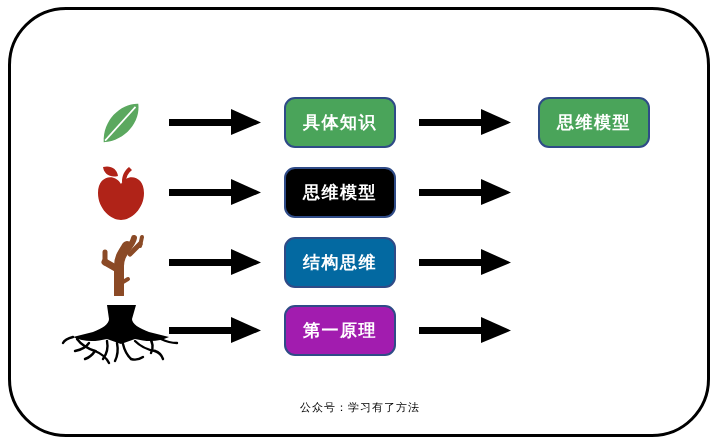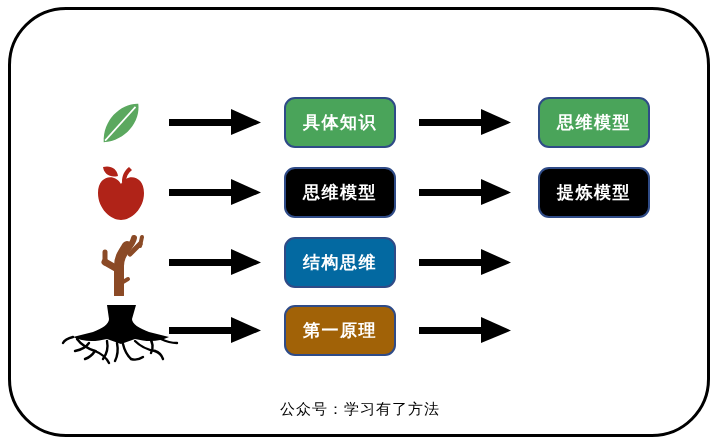--- a/index.html
+++ b/index.html
@@ -23,24 +23,24 @@
   .box{
     position:absolute;top:0;width:112px;height:51px;box-sizing:border-box;
     border:2px solid #2F4B87;border-radius:11px;
     display:flex;align-items:center;justify-content:center;
     color:#ffffff;font-weight:700;font-size:17px;letter-spacing:1.5px;
   }
   .box1{left:268px}.box2{left:522px}
   .green{background:#4AA45A}
   .red{background:#000000}
   .brown{background:#0369a1}
-  .blackbox{background:#a16207}
+  .blackbox{background:#a21caf}
   .footer{
     position:absolute;top:400px;left:0;width:720px;text-align:center;
-    font-size:15px;color:#000000;letter-spacing:1px;
+    font-size:11px;color:#000000;letter-spacing:1px;
   }
 </style>
 </head>
 <body>
 
 <div class="canvas">
   <div class="frame"></div>
 
   <div class="row row1">
     <div class="icon-cell">
@@ -79,23 +79,20 @@
       <rect x="0" y="10" width="66" height="7" fill="#000000"></rect>
       <polygon points="62,0 92,13.5 62,26" fill="#000000"></polygon>
     </svg>
     <div class="box box1 red">
       <span>思维模型</span>
     </div>
     <svg class="arrow arrow2" width="92" height="26" viewBox="0 0 92 26">
       <rect x="0" y="10" width="66" height="7" fill="#000000"></rect>
       <polygon points="62,0 92,13.5 62,26" fill="#000000"></polygon>
     </svg>
-    <div class="box box2 red">
-      <span>提炼模型</span>
-    </div>
   </div>
 
   <div class="row row3">
     <div class="icon-cell">
       <svg width="72" height="66" viewBox="0 0 72 66">
         <g stroke="#8B4A26" fill="none" stroke-linecap="round">
           <path d="M34 65 L34 36 C34 28 37 24 42 16" stroke-width="10"></path>
           <path d="M34 40 L20 32" stroke-width="7"></path>
           <path d="M20 33 L20 22" stroke-width="5"></path>
           <path d="M42 20 C45 16 48 13 49 8" stroke-width="6"></path>

